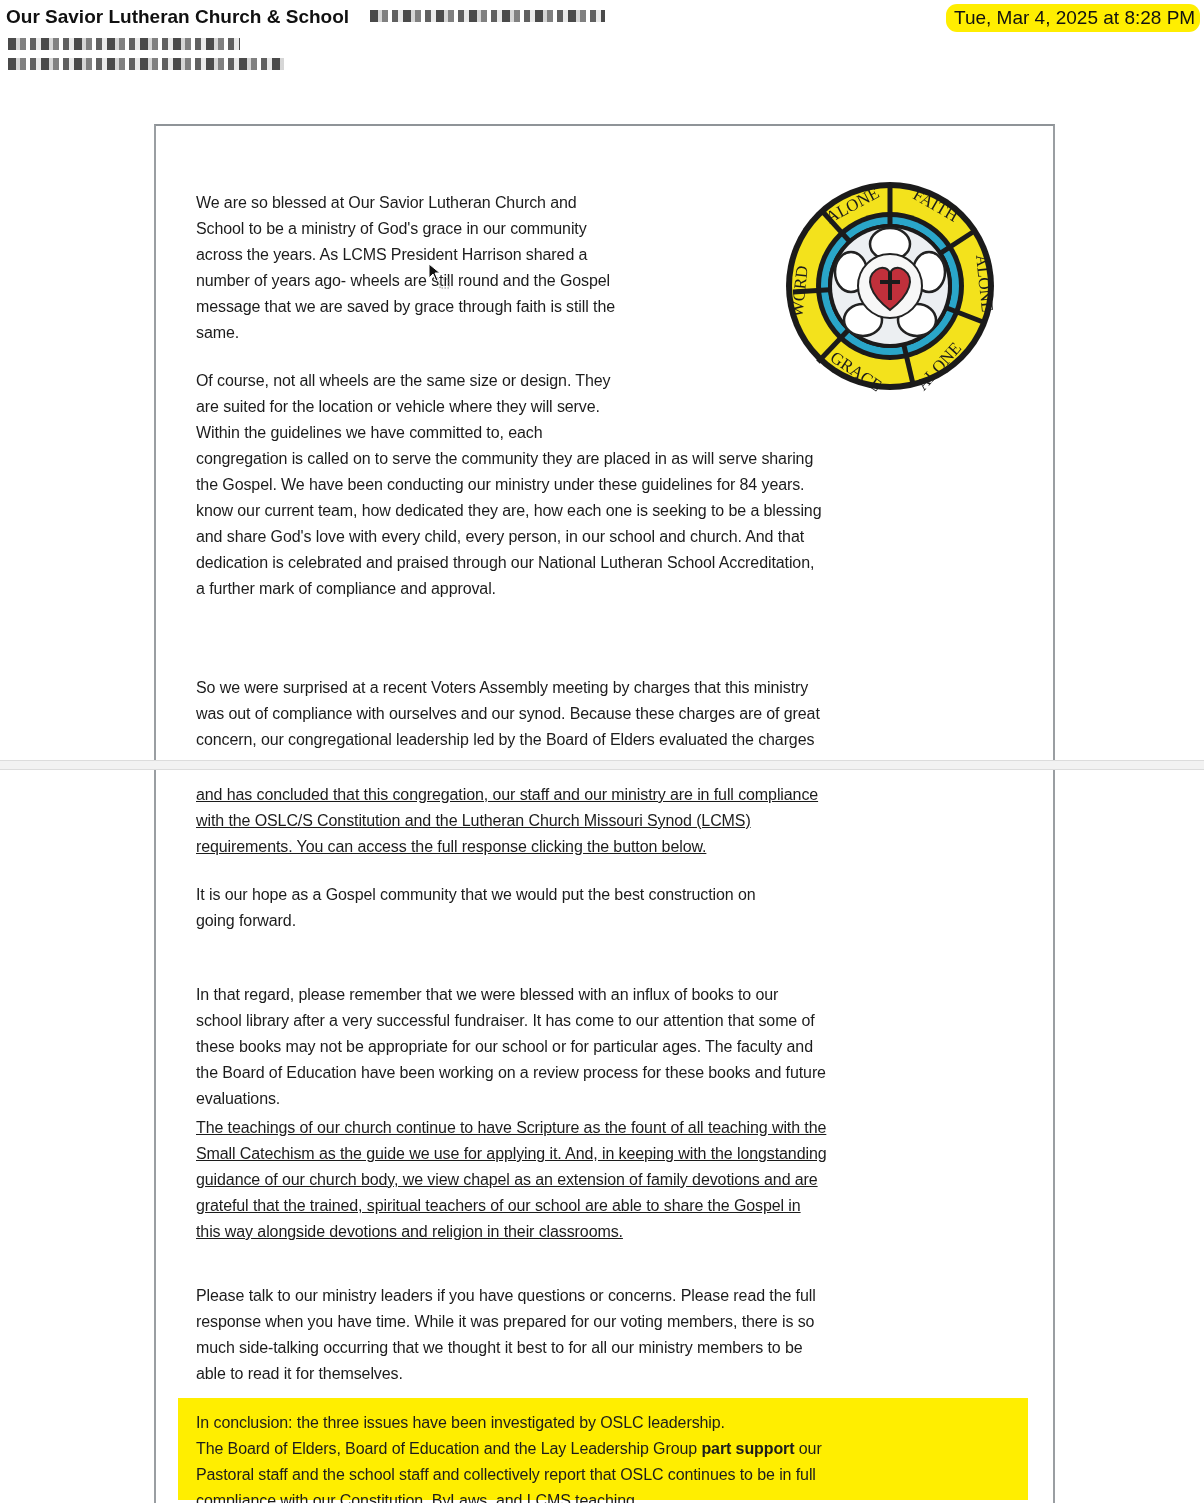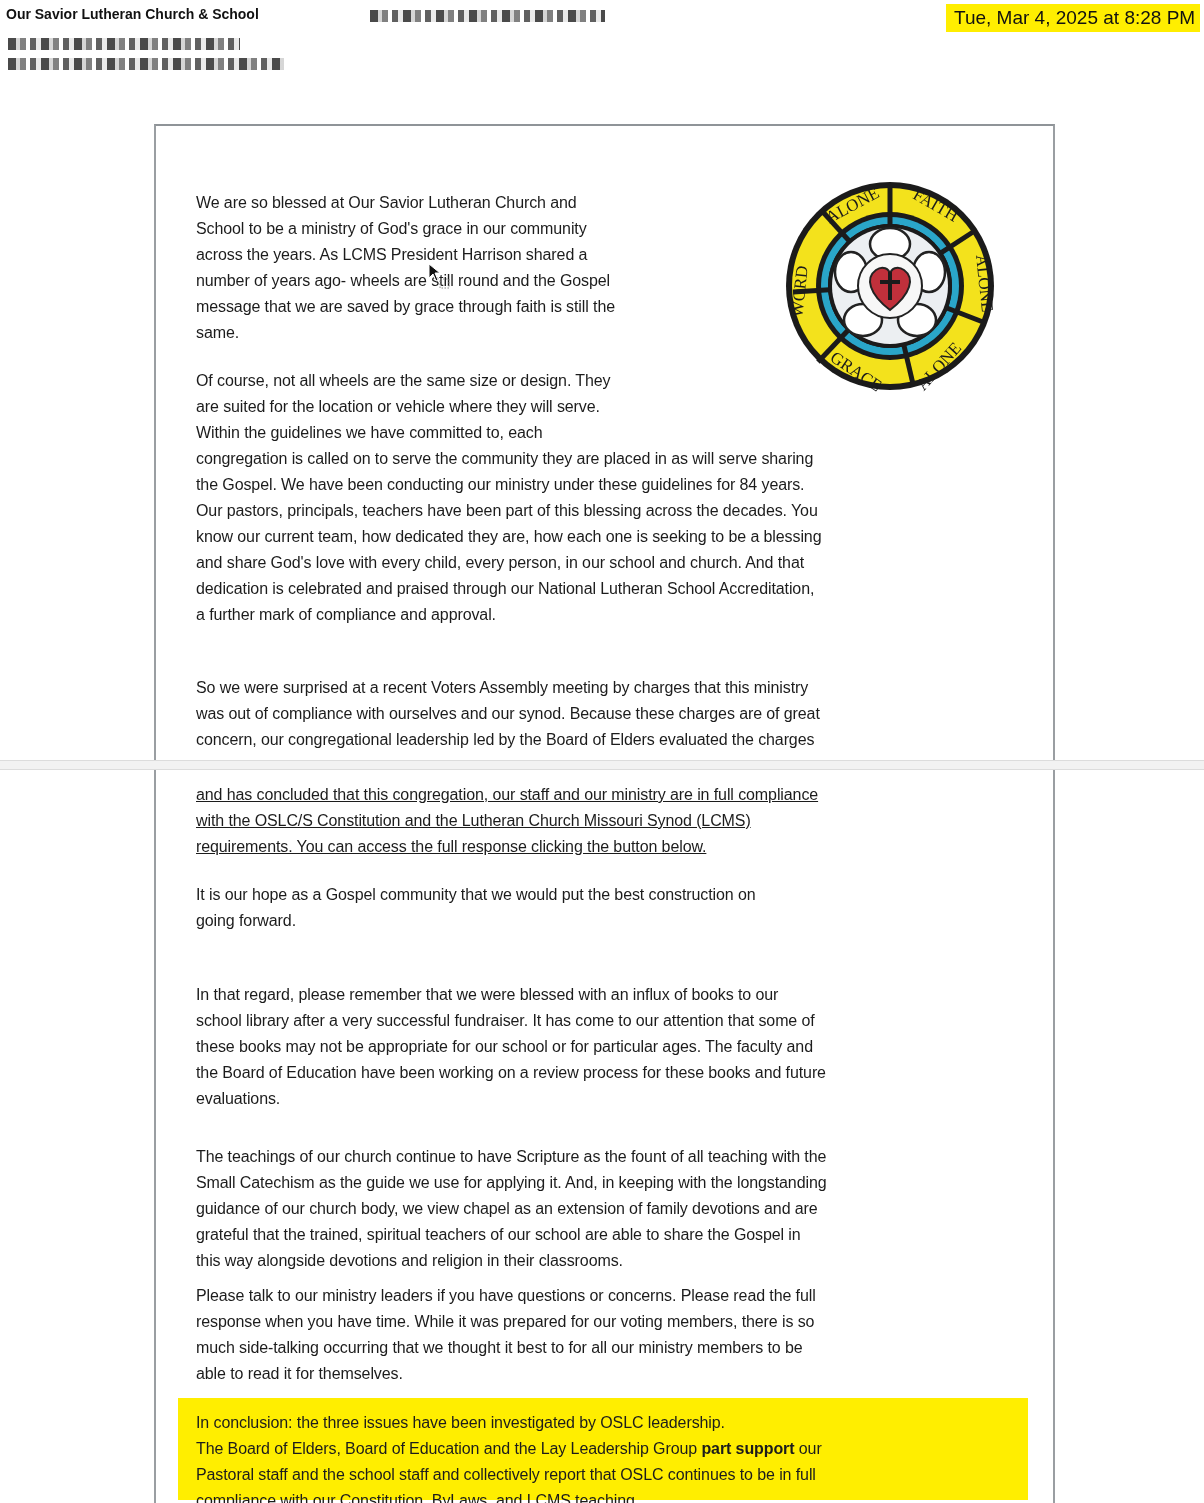--- a/index.html
+++ b/index.html
@@ -2,32 +2,32 @@
 <html><head>
 <meta charset="utf-8">
 <style>
   html, body { margin: 0; padding: 0; background: #ffffff; }
   body {
     width: 1204px; height: 1503px; position: relative; overflow: hidden;
     font-family: "Liberation Sans", sans-serif; color: #1a1a1a;
   }
   .header-sender {
     position: absolute; left: 6px; top: 6px;
-    font-size: 14px; font-weight: bold; color: #111; white-space: nowrap;
+    font-size: 19px; font-weight: bold; color: #111; white-space: nowrap;
   }
   .redact {
     position: absolute; display: block; height: 12px;
     background:
       repeating-linear-gradient(90deg, #2a2a2a 0 8px, #cfcfcf 8px 12px, #6a6a6a 12px 18px, #fff 18px 22px, #444 22px 28px, #e6e6e6 28px 33px);
     opacity: 0.85;
   }
   .date-badge {
     position: absolute; left: 946px; top: 4px; width: 254px; height: 28px;
     background: #ffee00; font-size: 19px; color: #111; line-height: 28px;
-    padding-left: 8px; box-sizing: border-box; white-space: nowrap;
+    padding-left: 8px; box-sizing: border-box; white-space: nowrap; border-radius: 11px;
   }
   .email-box {
     position: absolute; left: 154px; top: 124px; width: 901px; height: 1400px;
     border-left: 2px solid #9a9ea2; border-right: 2px solid #9a9ea2; border-top: 2px solid #8f9498;
     box-sizing: border-box;
   }
   .separator {
     position: absolute; left: 0; top: 760px; width: 1204px; height: 8px;
     background: #f2f2f2; border-top: 1px solid #dcdcdc; border-bottom: 1px solid #dcdcdc;
   }
@@ -114,21 +114,20 @@
   <path d="M1 1 L1 15 L5 11 L8 18 L10 17 L7 10 L12 10 Z" fill="#111" stroke="#fff" stroke-width="1"></path>
   <rect x="12" y="16" width="9" height="9" fill="none" stroke="#888" stroke-width="1" stroke-dasharray="1.5,1.5"></rect>
 </svg>
 
 <div class="para" style="top:356px;">
   <span class="line">Of course, not all wheels are the same size or design. They</span>
   <span class="line">are suited for the location or vehicle where they will serve.</span>
   <span class="line">Within the guidelines we have committed to, each</span>
   <span class="line">congregation is called on to serve the community they are placed in as will serve sharing</span>
   <span class="line">the Gospel. We have been conducting our ministry under these guidelines for 84 years.</span>
-  <span class="line">Our pastors, principals, teachers have been part of this blessing across the decades. You</span>
   <span class="line">know our current team, how dedicated they are, how each one is seeking to be a blessing</span>
   <span class="line">and share God's love with every child, every person, in our school and church. And that</span>
   <span class="line">dedication is celebrated and praised through our National Lutheran School Accreditation,</span>
   <span class="line">a further mark of compliance and approval.</span>
 </div>
 
 <div class="para" style="top:663px;">
   <span class="line">So we were surprised at a recent Voters Assembly meeting by charges that this ministry</span>
   <span class="line">was out of compliance with ourselves and our synod. Because these charges are of great</span>
   <span class="line">concern, our congregational leadership led by the Board of Elders evaluated the charges</span>
@@ -146,21 +145,21 @@
 </div>
 
 <div class="para" style="top:970px;">
   <span class="line">In that regard, please remember that we were blessed with an influx of books to our</span>
   <span class="line">school library after a very successful fundraiser. It has come to our attention that some of</span>
   <span class="line">these books may not be appropriate for our school or for particular ages. The faculty and</span>
   <span class="line">the Board of Education have been working on a review process for these books and future</span>
   <span class="line">evaluations.</span>
 </div>
 
-<div class="para" style="top:1132px;">
+<div class="para" style="top:1103px;text-decoration:underline;">
   <span class="line">The teachings of our church continue to have Scripture as the fount of all teaching with the</span>
   <span class="line">Small Catechism as the guide we use for applying it. And, in keeping with the longstanding</span>
   <span class="line">guidance of our church body, we view chapel as an extension of family devotions and are</span>
   <span class="line">grateful that the trained, spiritual teachers of our school are able to share the Gospel in</span>
   <span class="line">this way alongside devotions and religion in their classrooms.</span>
 </div>
 
 <div class="para" style="top:1271px;">
   <span class="line">Please talk to our ministry leaders if you have questions or concerns. Please read the full</span>
   <span class="line">response when you have time. While it was prepared for our voting members, there is so</span>

